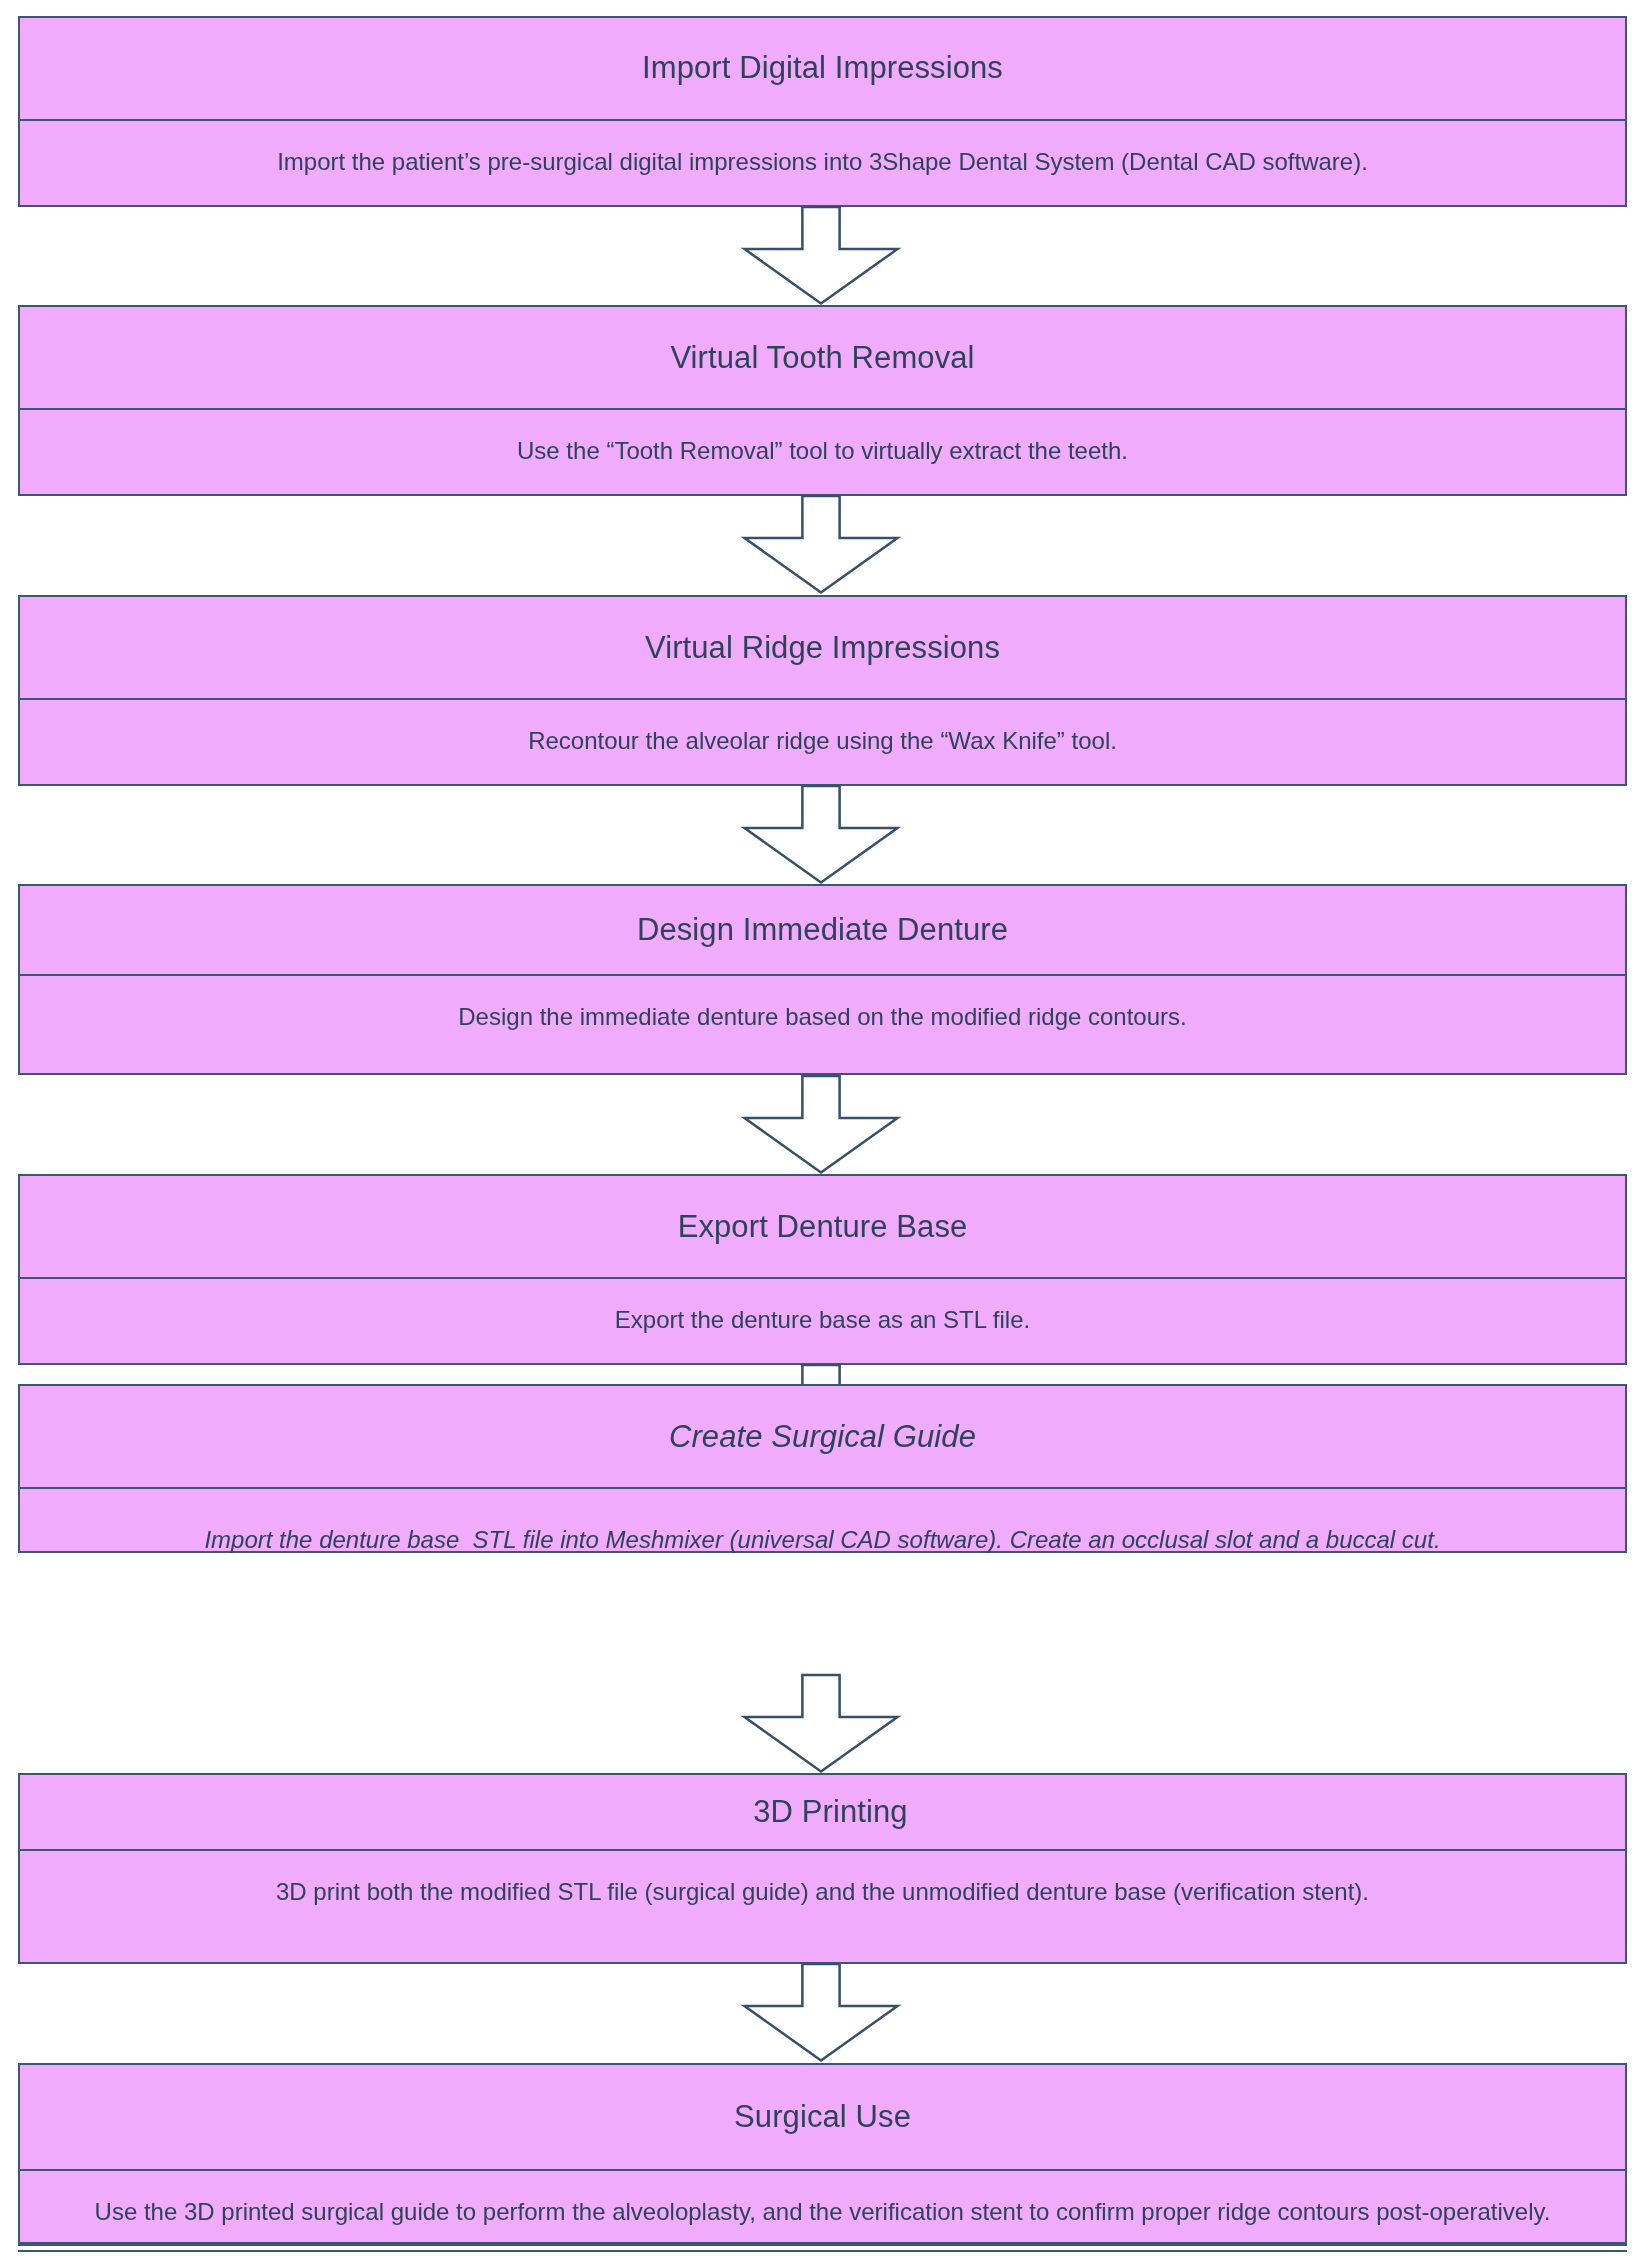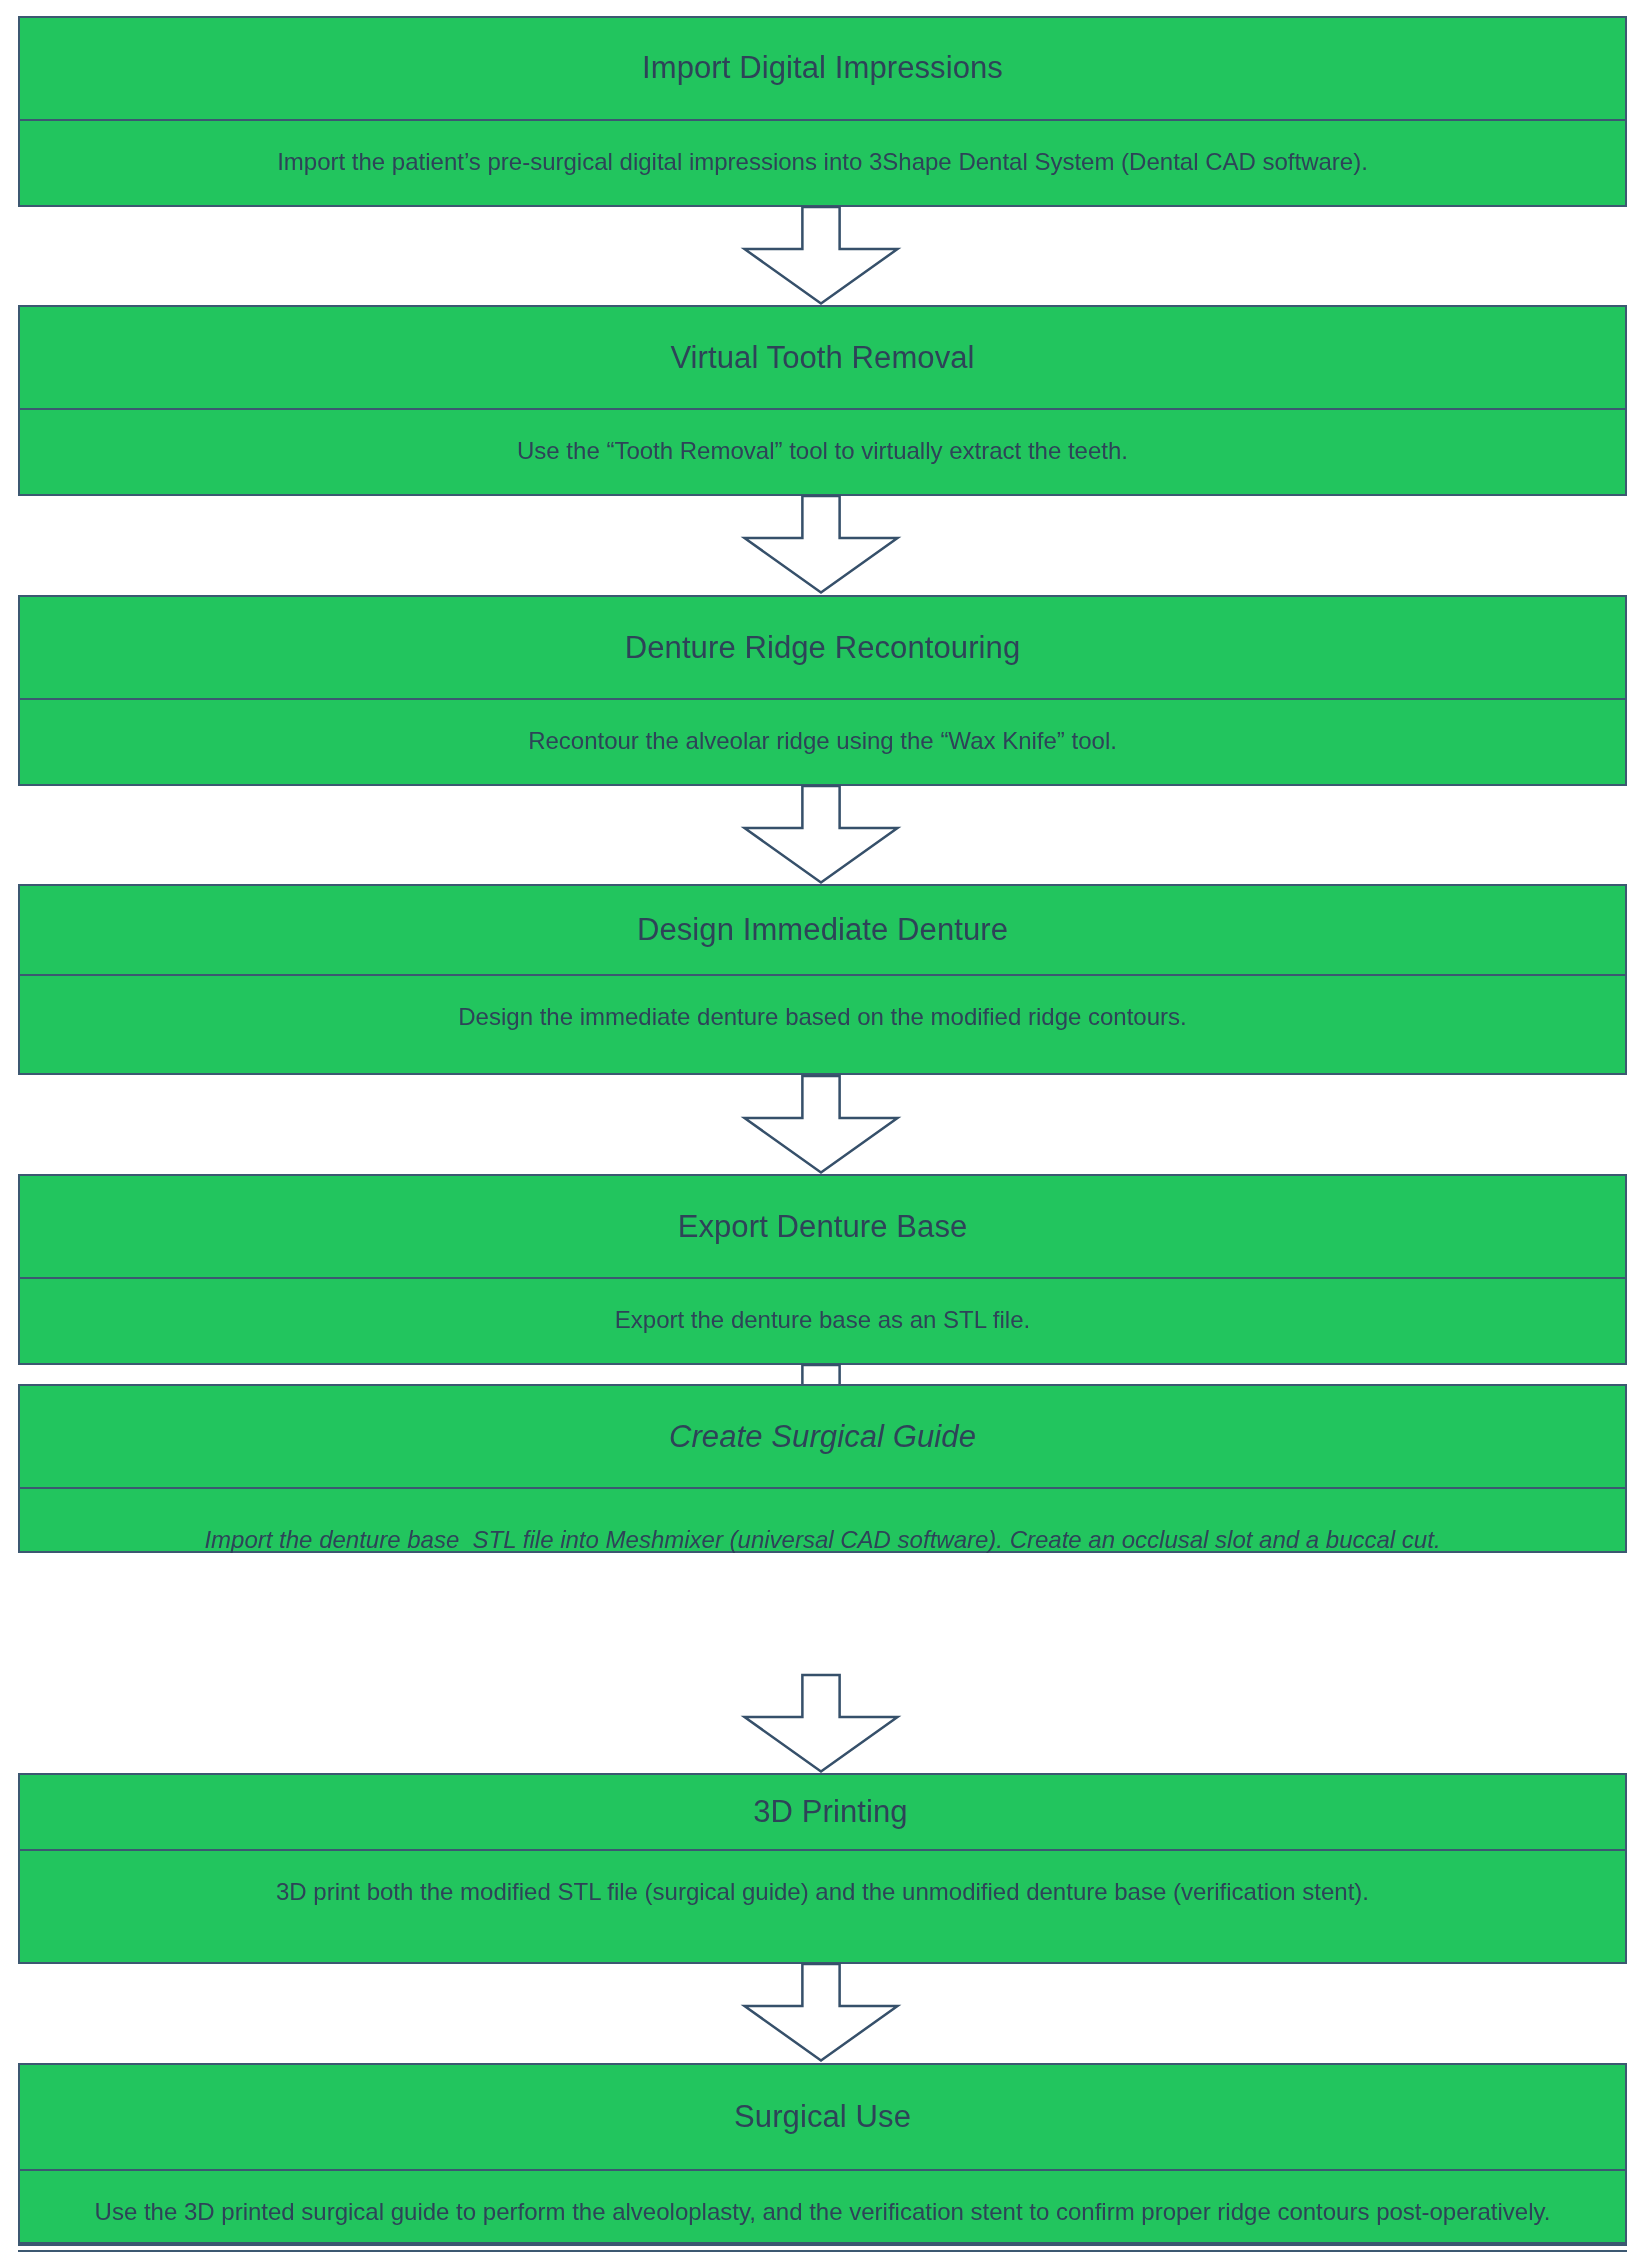--- a/index.html
+++ b/index.html
@@ -22,21 +22,21 @@
     box-sizing: border-box;
   }
 
   
   .step-box {
     position: absolute;
     left: 18px;
     width: 1609px;
     box-sizing: border-box;
     border: 2.5px solid #3c5871;
-    background: #22c55e;
+    background: #f0abfc;
   }
   .step-title-row {
     box-sizing: border-box;
     border-bottom: 2.5px solid #3c5871;
     display: flex;
     align-items: center;
     justify-content: center;
     text-align: center;
   }
   .step-title {
@@ -125,21 +125,21 @@
   </div>
 
   <div class="connector-arrow" style="top:496px; height:98px;">
     <svg viewBox="0 0 310 196" preserveAspectRatio="none">
       <polygon points="118,0 192,0 192,84 307,84 155,193 3,84 118,84"></polygon>
     </svg>
   </div>
 
   <div class="step-box" style="top:595px; height:191px;">
     <div class="step-title-row" style="height:103px;">
-      <div class="step-title">Denture Ridge Recontouring</div>
+      <div class="step-title">Virtual Ridge Impressions</div>
     </div>
     <div class="step-desc-row" style="height:83px;">
       <div class="step-desc">Recontour the alveolar ridge using the “Wax Knife” tool.</div>
     </div>
   </div>
 
   <div class="connector-arrow" style="top:786px; height:98px;">
     <svg viewBox="0 0 310 196" preserveAspectRatio="none">
       <polygon points="118,0 192,0 192,84 307,84 155,193 3,84 118,84"></polygon>
     </svg>

